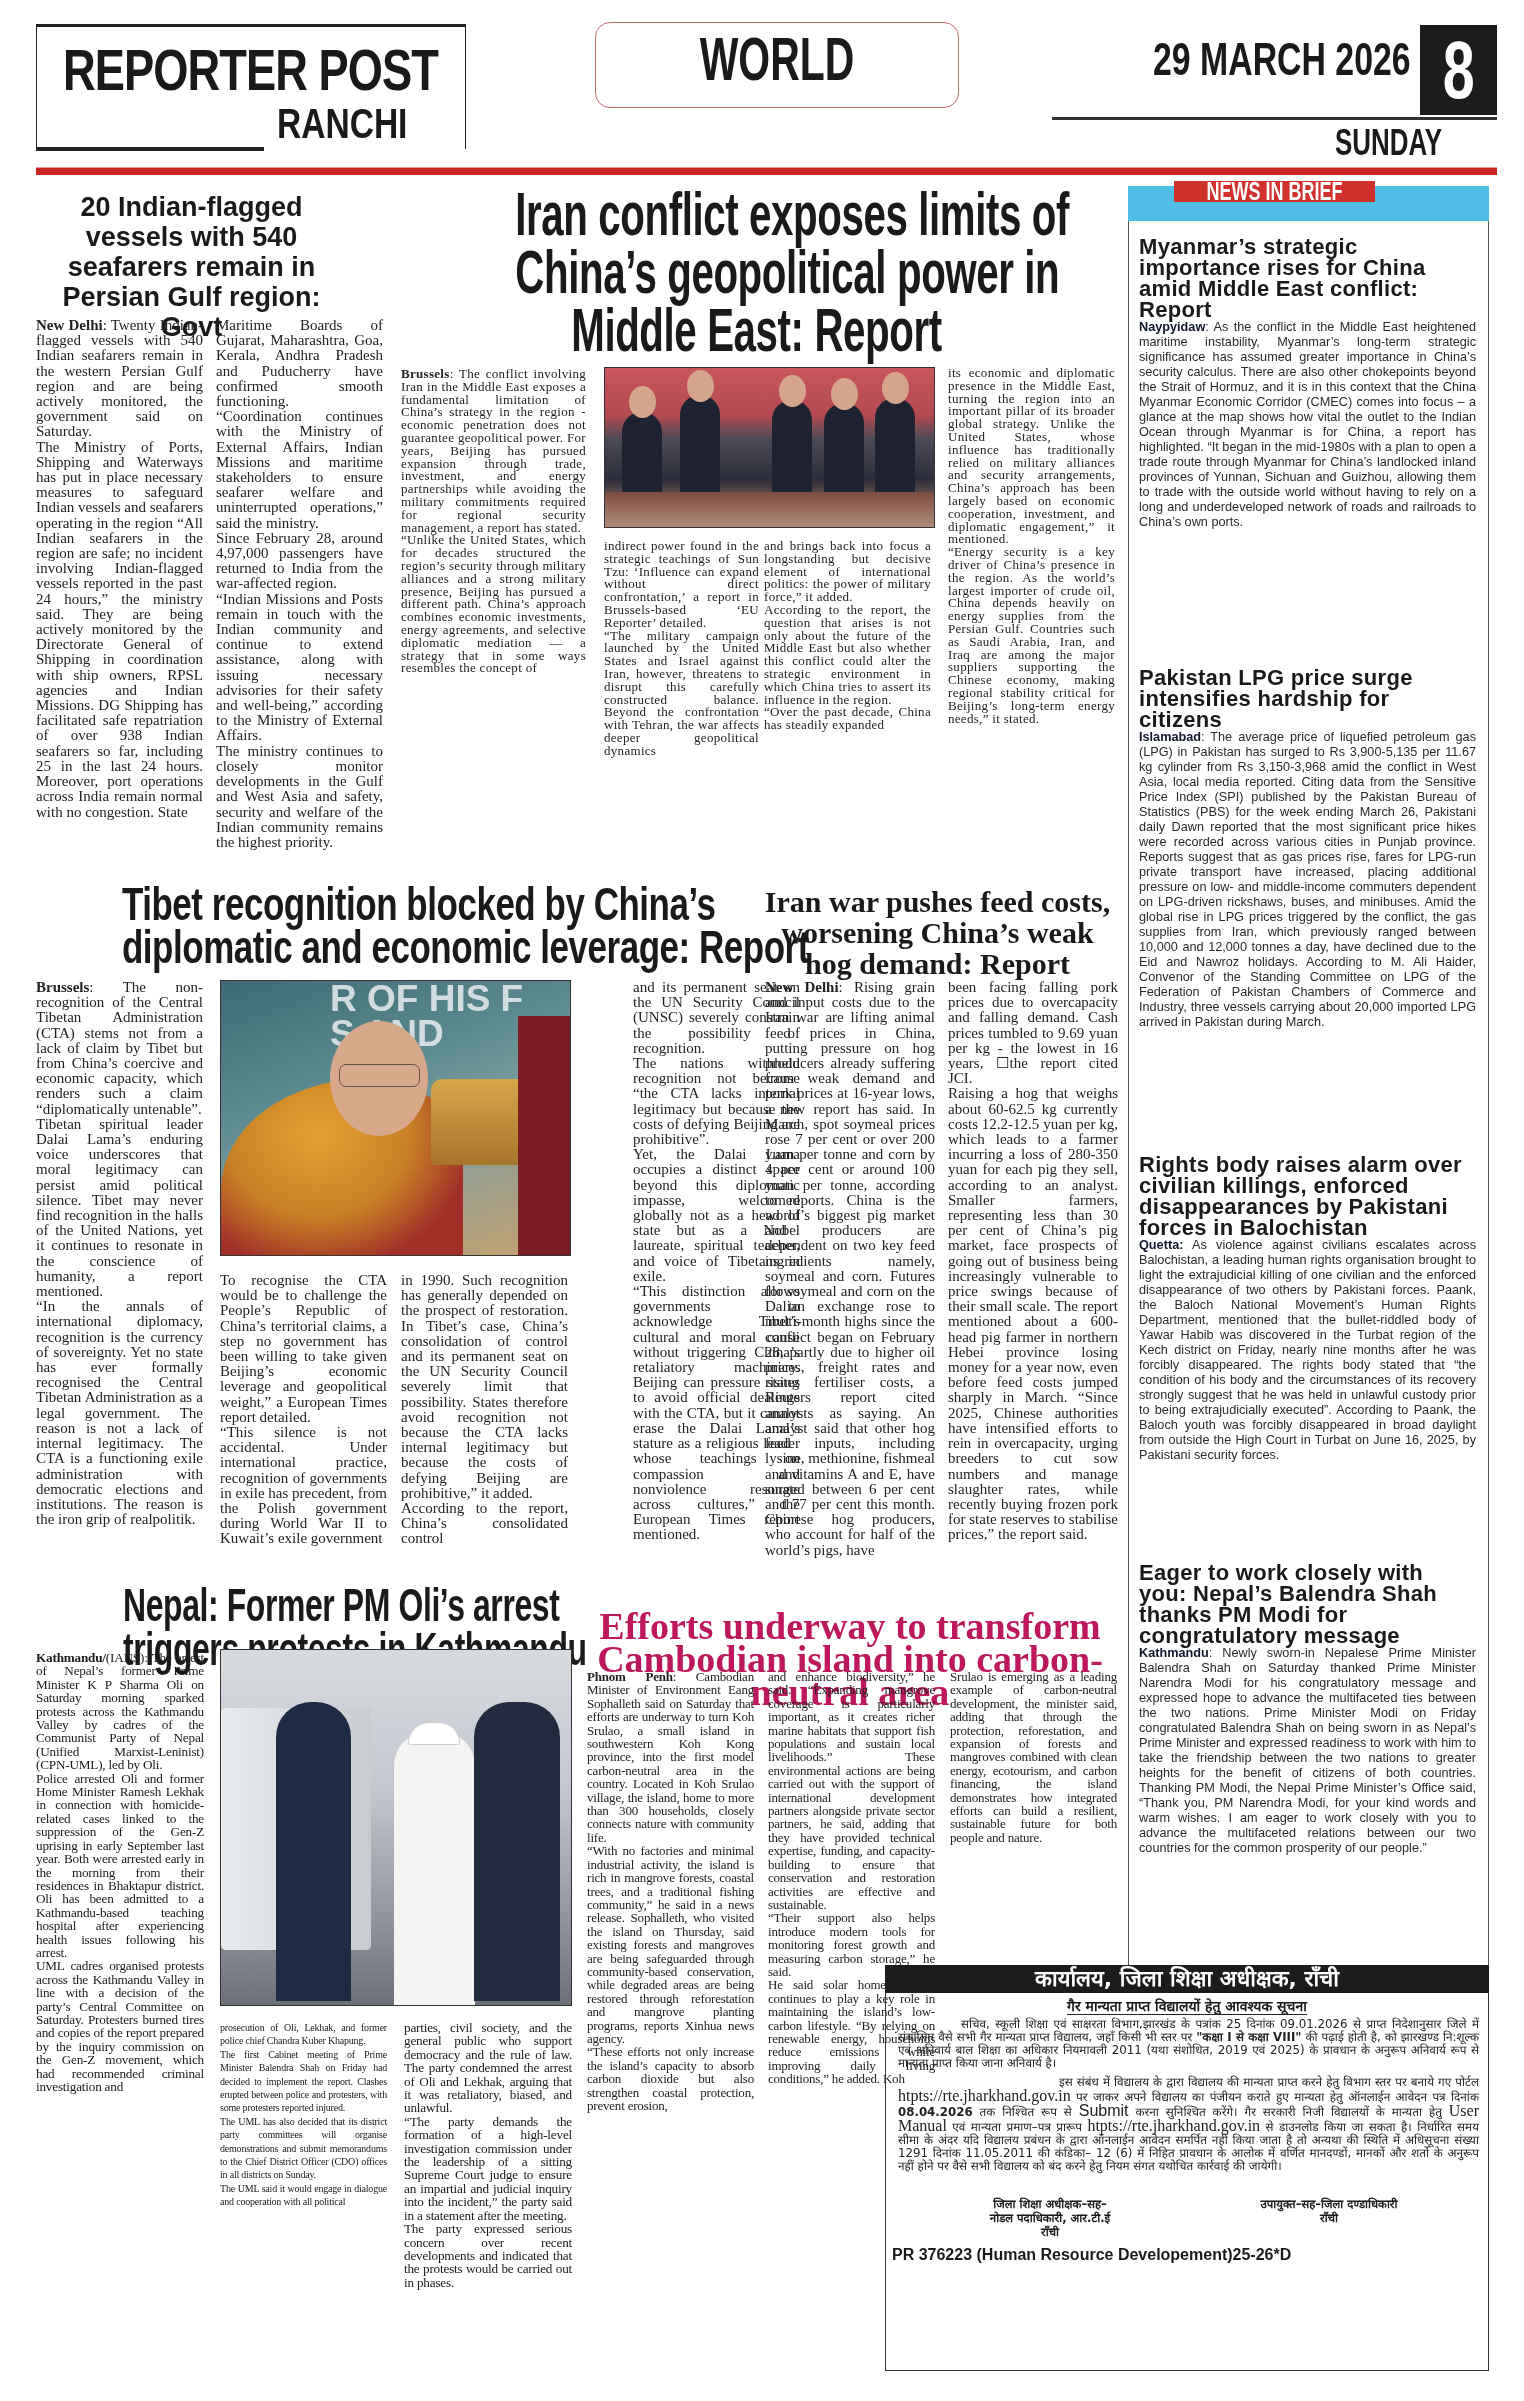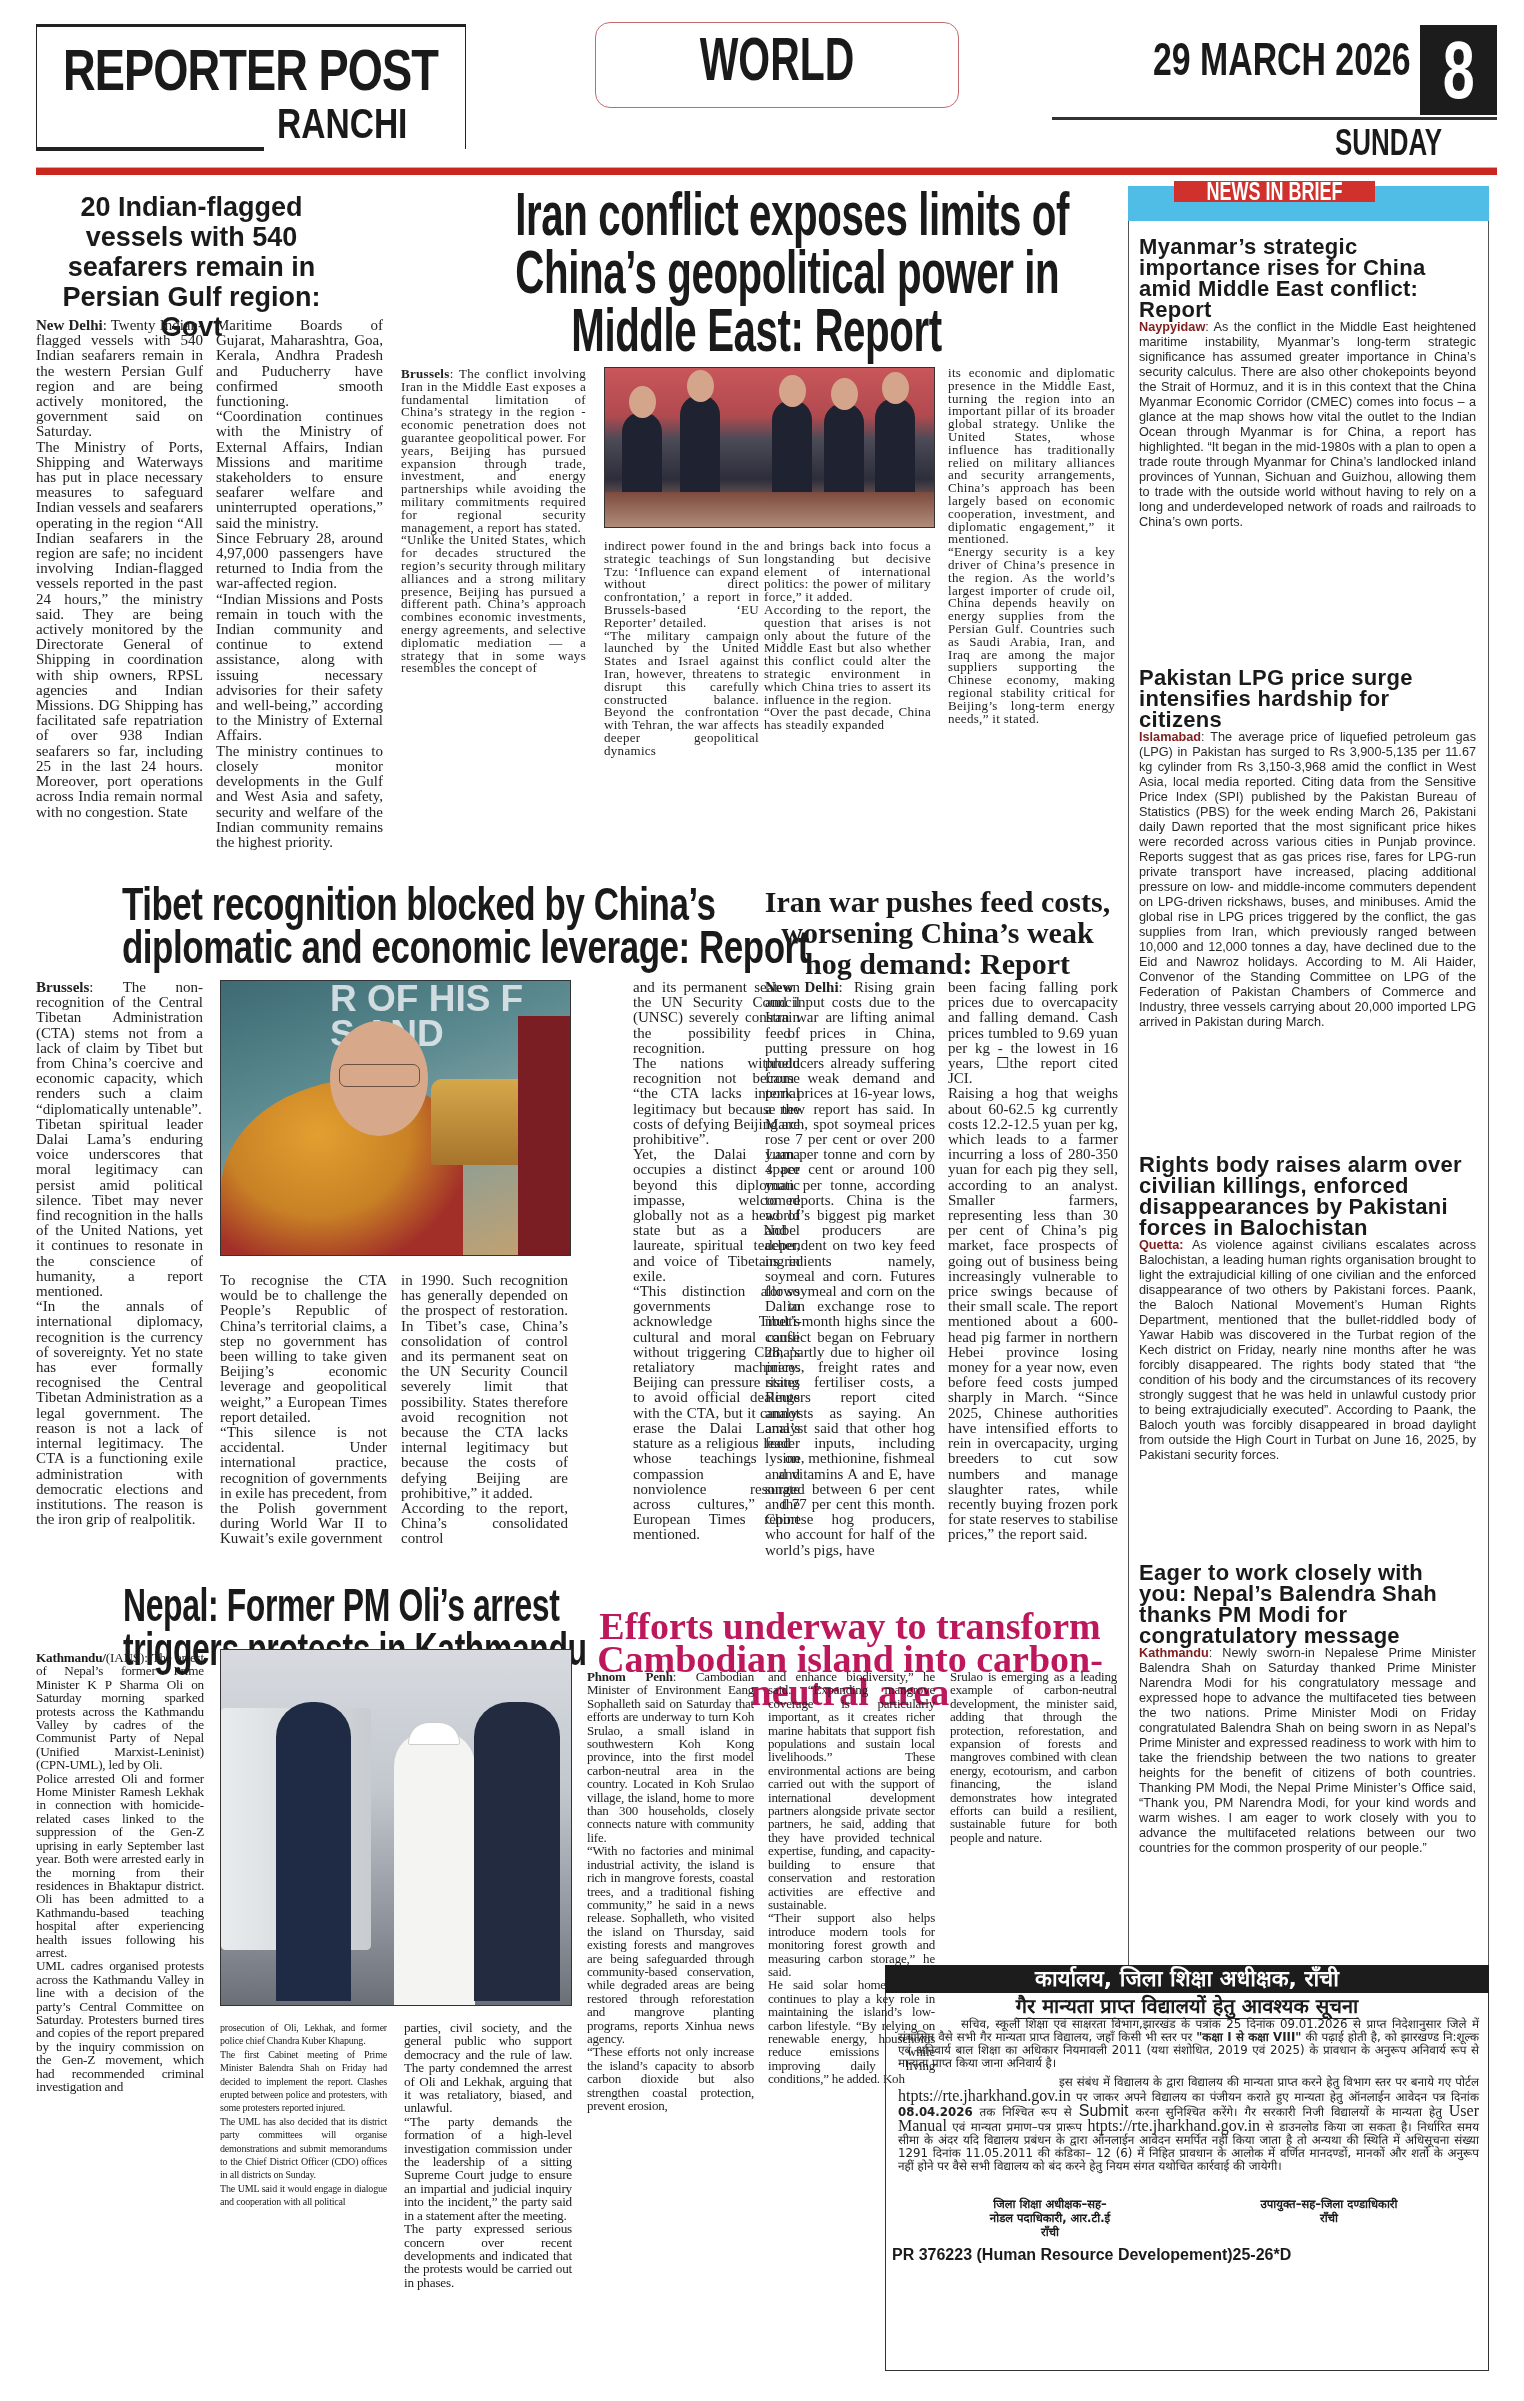--- a/index.html
+++ b/index.html
@@ -162,32 +162,32 @@
   .nib-band { left: 1128px; top: 186px; width: 361px; height: 35px; background: #4fbde6; }
   .nib-label-bg { left: 1174px; top: 181px; width: 201px; height: 21px; background: #d0312d; }
   .nib-label {
     left: 1174px; top: 181px; width: 201px; text-align: center; color: #ffffff;
     font-family: "Liberation Sans", sans-serif; font-weight: 900; font-size: 25px; line-height: 21px;
     transform: scaleX(0.72); transform-origin: center top; white-space: nowrap;
   }
   .brief { position: absolute; left: 1139px; width: 337px; }
   .brief-head { font-family: "Liberation Sans", sans-serif; font-weight: bold; font-size: 22px; line-height: 21px; color: #1a1a1a; letter-spacing: 0.3px; }
   .brief-body { font-family: "Liberation Sans", sans-serif; font-size: 12.7px; line-height: 15px; text-align: justify; color: #2a2a2a; }
-  .brief-body .dl { font-weight: bold; color: #7f1d1d; }
+  .brief-body .dl { font-weight: bold; color: #0f172a; }
   .b1 { top: 236px; }
   .b2 { top: 667px; }
   .b3 { top: 1154px; }
   .b4 { top: 1562px; }
 
   
   .ad-box { left: 885px; top: 1965px; width: 604px; height: 406px; border: 1.7px solid #333; }
   .ad-bar { left: 885px; top: 1965px; width: 604px; height: 28px; background: #1c1c1c; color:#fff;
     font-family:"DejaVu Sans",sans-serif; font-weight:bold; font-size: 22px; line-height: 28px; text-align:center; }
   .ad-sub { left: 885px; top: 1995px; width: 604px; text-align:center;
-    font-family:"DejaVu Sans",sans-serif; font-weight:bold; font-size: 20px; line-height: 23px; }
+    font-family:"DejaVu Sans",sans-serif; font-weight:bold; font-size: 14px; line-height: 23px; }
   .ad-sub span { border-bottom: 1.2px solid #222; }
   .ad-body { left: 898px; top: 2018px; width: 581px; font-family:"DejaVu Sans",sans-serif; font-size: 11.8px; line-height: 13px; text-align: justify; color:#222; }
   .ad-body p { margin-bottom: 5.8px; }
   .ad-body .ind { display:inline-block; width: 63px; }
   .ad-body .ind2 { display:inline-block; width: 161px; }
   .ad-body b { font-weight:bold; }
   .ad-body .big { font-family:"Liberation Serif",serif; font-size: 16px; }
   .ad-sign1 { left: 955px; top: 2197px; width: 190px; text-align:center; font-family:"DejaVu Sans",sans-serif; font-weight:bold; font-size: 11.5px; line-height: 14px; }
   .ad-sign2 { left: 1231px; top: 2197px; width: 196px; text-align:center; font-family:"DejaVu Sans",sans-serif; font-weight:bold; font-size: 11.5px; line-height: 14px; }
   .ad-pr { left: 892px; top: 2246px; font-family:"Liberation Sans",sans-serif; font-weight:bold; font-size: 16px; color:#1a1a1a; }

